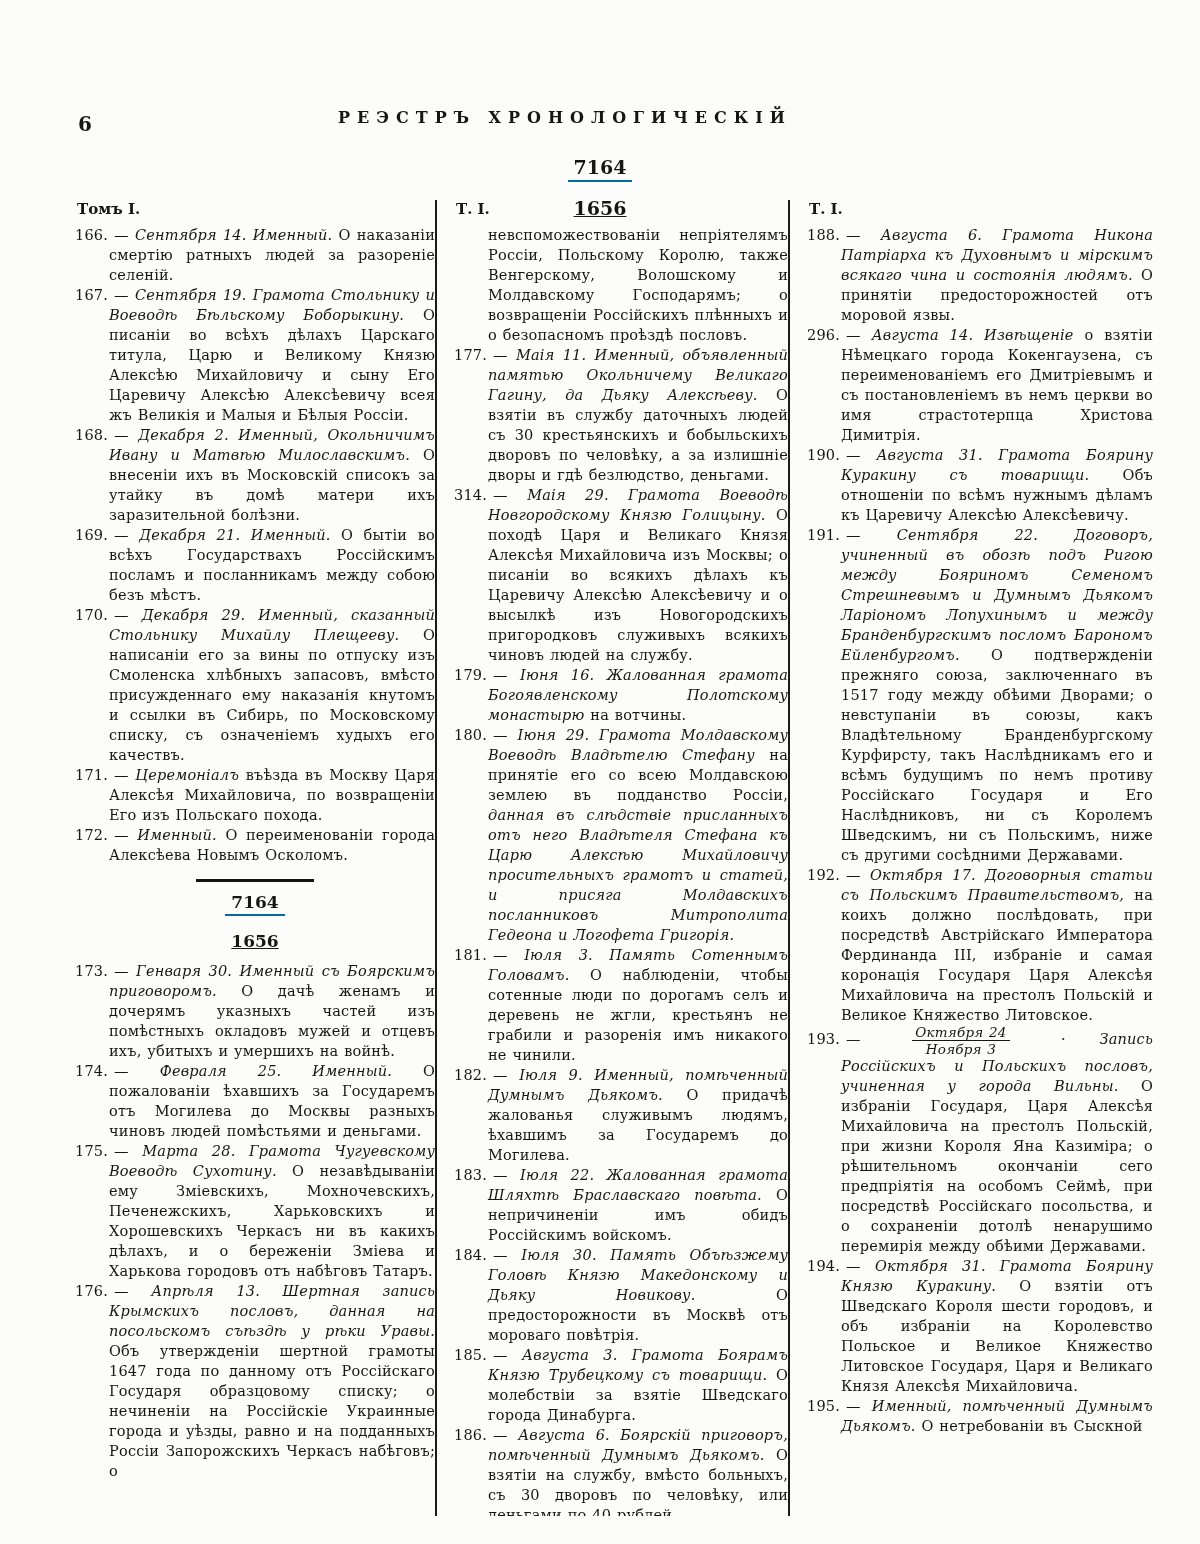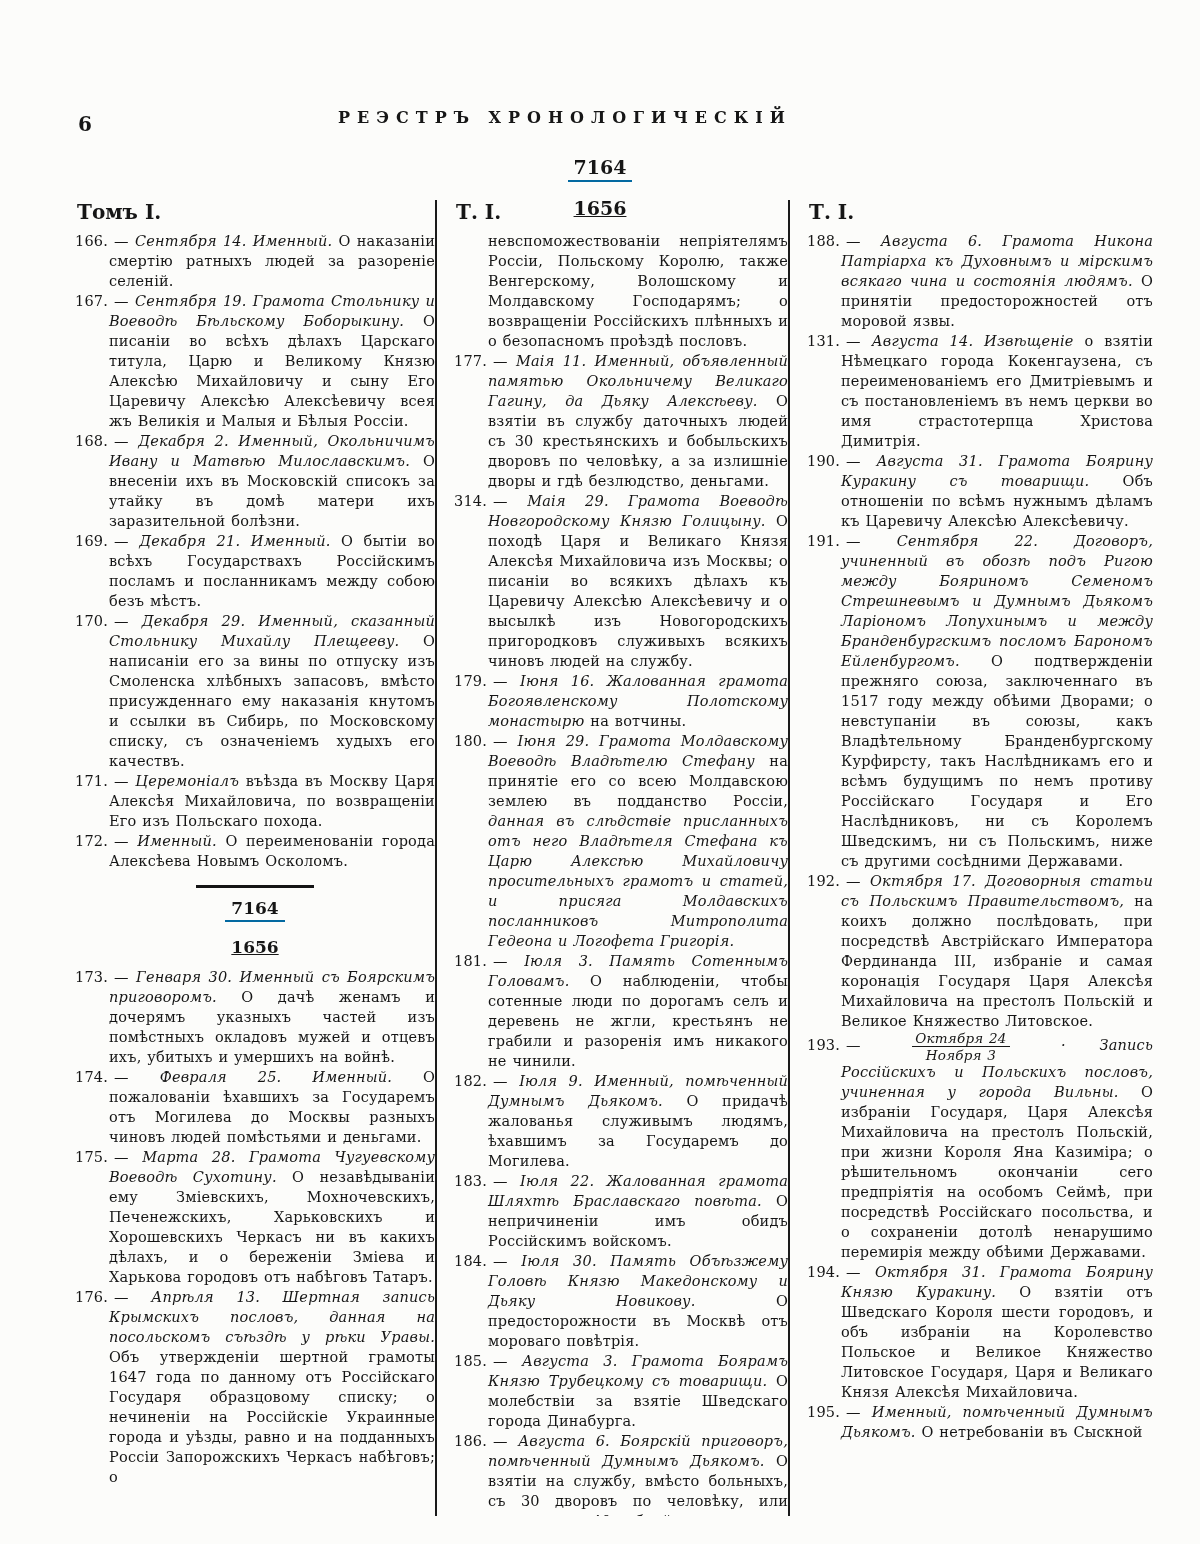--- a/index.html
+++ b/index.html
@@ -30,21 +30,21 @@
   .frac .bot{display:block;padding-top:15px;text-decoration:underline;}
   .cols{
     position:absolute;left:75px;top:200px;
     width:1086px;height:1316px;
     display:flex;align-items:stretch;
   }
   .col{overflow:hidden;}
   .col-1{width:360px;}
   .col-2{width:334px;border-left:2px solid #1a1a1a;padding-left:17px;}
   .col-3{width:346px;border-left:2px solid #1a1a1a;padding-left:17px;}
-  .col-header{font-size:20px;font-weight:bold;margin:0 0 7px 2px;}
+  .col-header{font-size:15px;font-weight:bold;margin:0 0 7px 2px;}
   .entry{
     margin:0;font-size:14.5px;line-height:20px;
     text-align:justify;padding-left:34px;text-indent:-34px;
     letter-spacing:0.2px;word-spacing:1px;
   }
   .entry.continuation{text-indent:0;}
   .entry .num{font-style:normal;padding-right:6px;}
   .entry .it{font-style:italic;}
   .entry .ro{font-style:normal;}
   .section-divider{
@@ -111,21 +111,21 @@
       <p class="entry"><span class="num">181.</span><span class="it">— Іюля 3. Память Сотеннымъ Головамъ.</span> <span class="ro">О наблюденіи, чтобы сотенные люди по дорогамъ селъ и деревень не жгли, крестьянъ не грабили и разоренія имъ никакого не чинили.</span> </p>
       <p class="entry"><span class="num">182.</span><span class="it">— Іюля 9. Именный, помѣченный Думнымъ Дьякомъ.</span> <span class="ro">О придачѣ жалованья служивымъ людямъ, ѣхавшимъ за Государемъ до Могилева.</span> </p>
       <p class="entry"><span class="num">183.</span><span class="it">— Іюля 22. Жалованная грамота Шляхтѣ Браславскаго повѣта.</span> <span class="ro">О непричиненіи имъ обидъ Россійскимъ войскомъ.</span> </p>
       <p class="entry"><span class="num">184.</span><span class="it">— Іюля 30. Память Объѣзжему Головѣ Князю Македонскому и Дьяку Новикову.</span> <span class="ro">О предосторожности въ Москвѣ отъ мороваго повѣтрія.</span> </p>
       <p class="entry"><span class="num">185.</span><span class="it">— Августа 3. Грамота Боярамъ Князю Трубецкому съ товарищи.</span> <span class="ro">О молебствіи за взятіе Шведскаго города Динабурга.</span> </p>
       <p class="entry"><span class="num">186.</span><span class="it">— Августа 6. Боярскій приговоръ, помѣченный Думнымъ Дьякомъ.</span> <span class="ro">О взятіи на службу, вмѣсто больныхъ, съ 30 дворовъ по человѣку, или деньгами по 40 рублей.</span> </p>
     </div>
   <div class="col col-3">
       <div class="col-header">Т. I.</div>
       <p class="entry"><span class="num">188.</span><span class="it">— Августа 6. Грамота Никона Патріарха къ Духовнымъ и мірскимъ всякаго чина и состоянія людямъ.</span> <span class="ro">О принятіи предосторожностей отъ моровой язвы.</span> </p>
-      <p class="entry"><span class="num">131.</span><span class="it">— Августа 14. Извѣщеніе</span> <span class="ro">о взятіи Нѣмецкаго города Кокенгаузена, съ переименованіемъ его Дмитріевымъ и съ постановленіемъ въ немъ церкви во имя страстотерпца Христова Димитрія.</span> </p>
+      <p class="entry"><span class="num">296.</span><span class="it">— Августа 14. Извѣщеніе</span> <span class="ro">о взятіи Нѣмецкаго города Кокенгаузена, съ переименованіемъ его Дмитріевымъ и съ постановленіемъ въ немъ церкви во имя страстотерпца Христова Димитрія.</span> </p>
       <p class="entry"><span class="num">190.</span><span class="it">— Августа 31. Грамота Боярину Куракину съ товарищи.</span> <span class="ro">Объ отношеніи по всѣмъ нужнымъ дѣламъ къ Царевичу Алексѣю Алексѣевичу.</span> </p>
       <p class="entry"><span class="num">191.</span><span class="it">— Сентября 22. Договоръ, учиненный въ обозѣ подъ Ригою между Бояриномъ Семеномъ Стрешневымъ и Думнымъ Дьякомъ Ларіономъ Лопухинымъ и между Бранденбургскимъ посломъ Барономъ Ейленбургомъ.</span> <span class="ro">О подтвержденіи прежняго союза, заключеннаго въ 1517 году между обѣими Дворами; о невступаніи въ союзы, какъ Владѣтельному Бранденбургскому Курфирсту, такъ Наслѣдникамъ его и всѣмъ будущимъ по немъ противу Россійскаго Государя и Его Наслѣдниковъ, ни съ Королемъ Шведскимъ, ни съ Польскимъ, ниже съ другими сосѣдними Державами.</span> </p>
       <p class="entry"><span class="num">192.</span><span class="it">— Октября 17. Договорныя статьи съ Польскимъ Правительствомъ,</span> <span class="ro">на коихъ должно послѣдовать, при посредствѣ Австрійскаго Императора Фердинанда III, избраніе и самая коронація Государя Царя Алексѣя Михайловича на престолъ Польскій и Великое Княжество Литовское.</span> </p>
       <p class="entry"><span class="num">193.</span><span class="ro">—</span> <span class="ifrac"><span class="top">Октября 24</span><span class="bot">Ноября 3</span></span> <span class="it">· Запись Россійскихъ и Польскихъ пословъ, учиненная у города Вильны.</span> <span class="ro">О избраніи Государя, Царя Алексѣя Михайловича на престолъ Польскій, при жизни Короля Яна Казиміра; о рѣшительномъ окончаніи сего предпріятія на особомъ Сеймѣ, при посредствѣ Россійскаго посольства, и о сохраненіи дотолѣ ненарушимо перемирія между обѣими Державами.</span> </p>
       <p class="entry"><span class="num">194.</span><span class="it">— Октября 31. Грамота Боярину Князю Куракину.</span> <span class="ro">О взятіи отъ Шведскаго Короля шести городовъ, и объ избраніи на Королевство Польское и Великое Княжество Литовское Государя, Царя и Великаго Князя Алексѣя Михайловича.</span> </p>
       <p class="entry"><span class="num">195.</span><span class="it">— Именный, помѣченный Думнымъ Дьякомъ.</span> <span class="ro">О нетребованіи въ Сыскной</span> </p>
     </div>
 </div>
 
 </body></html>

